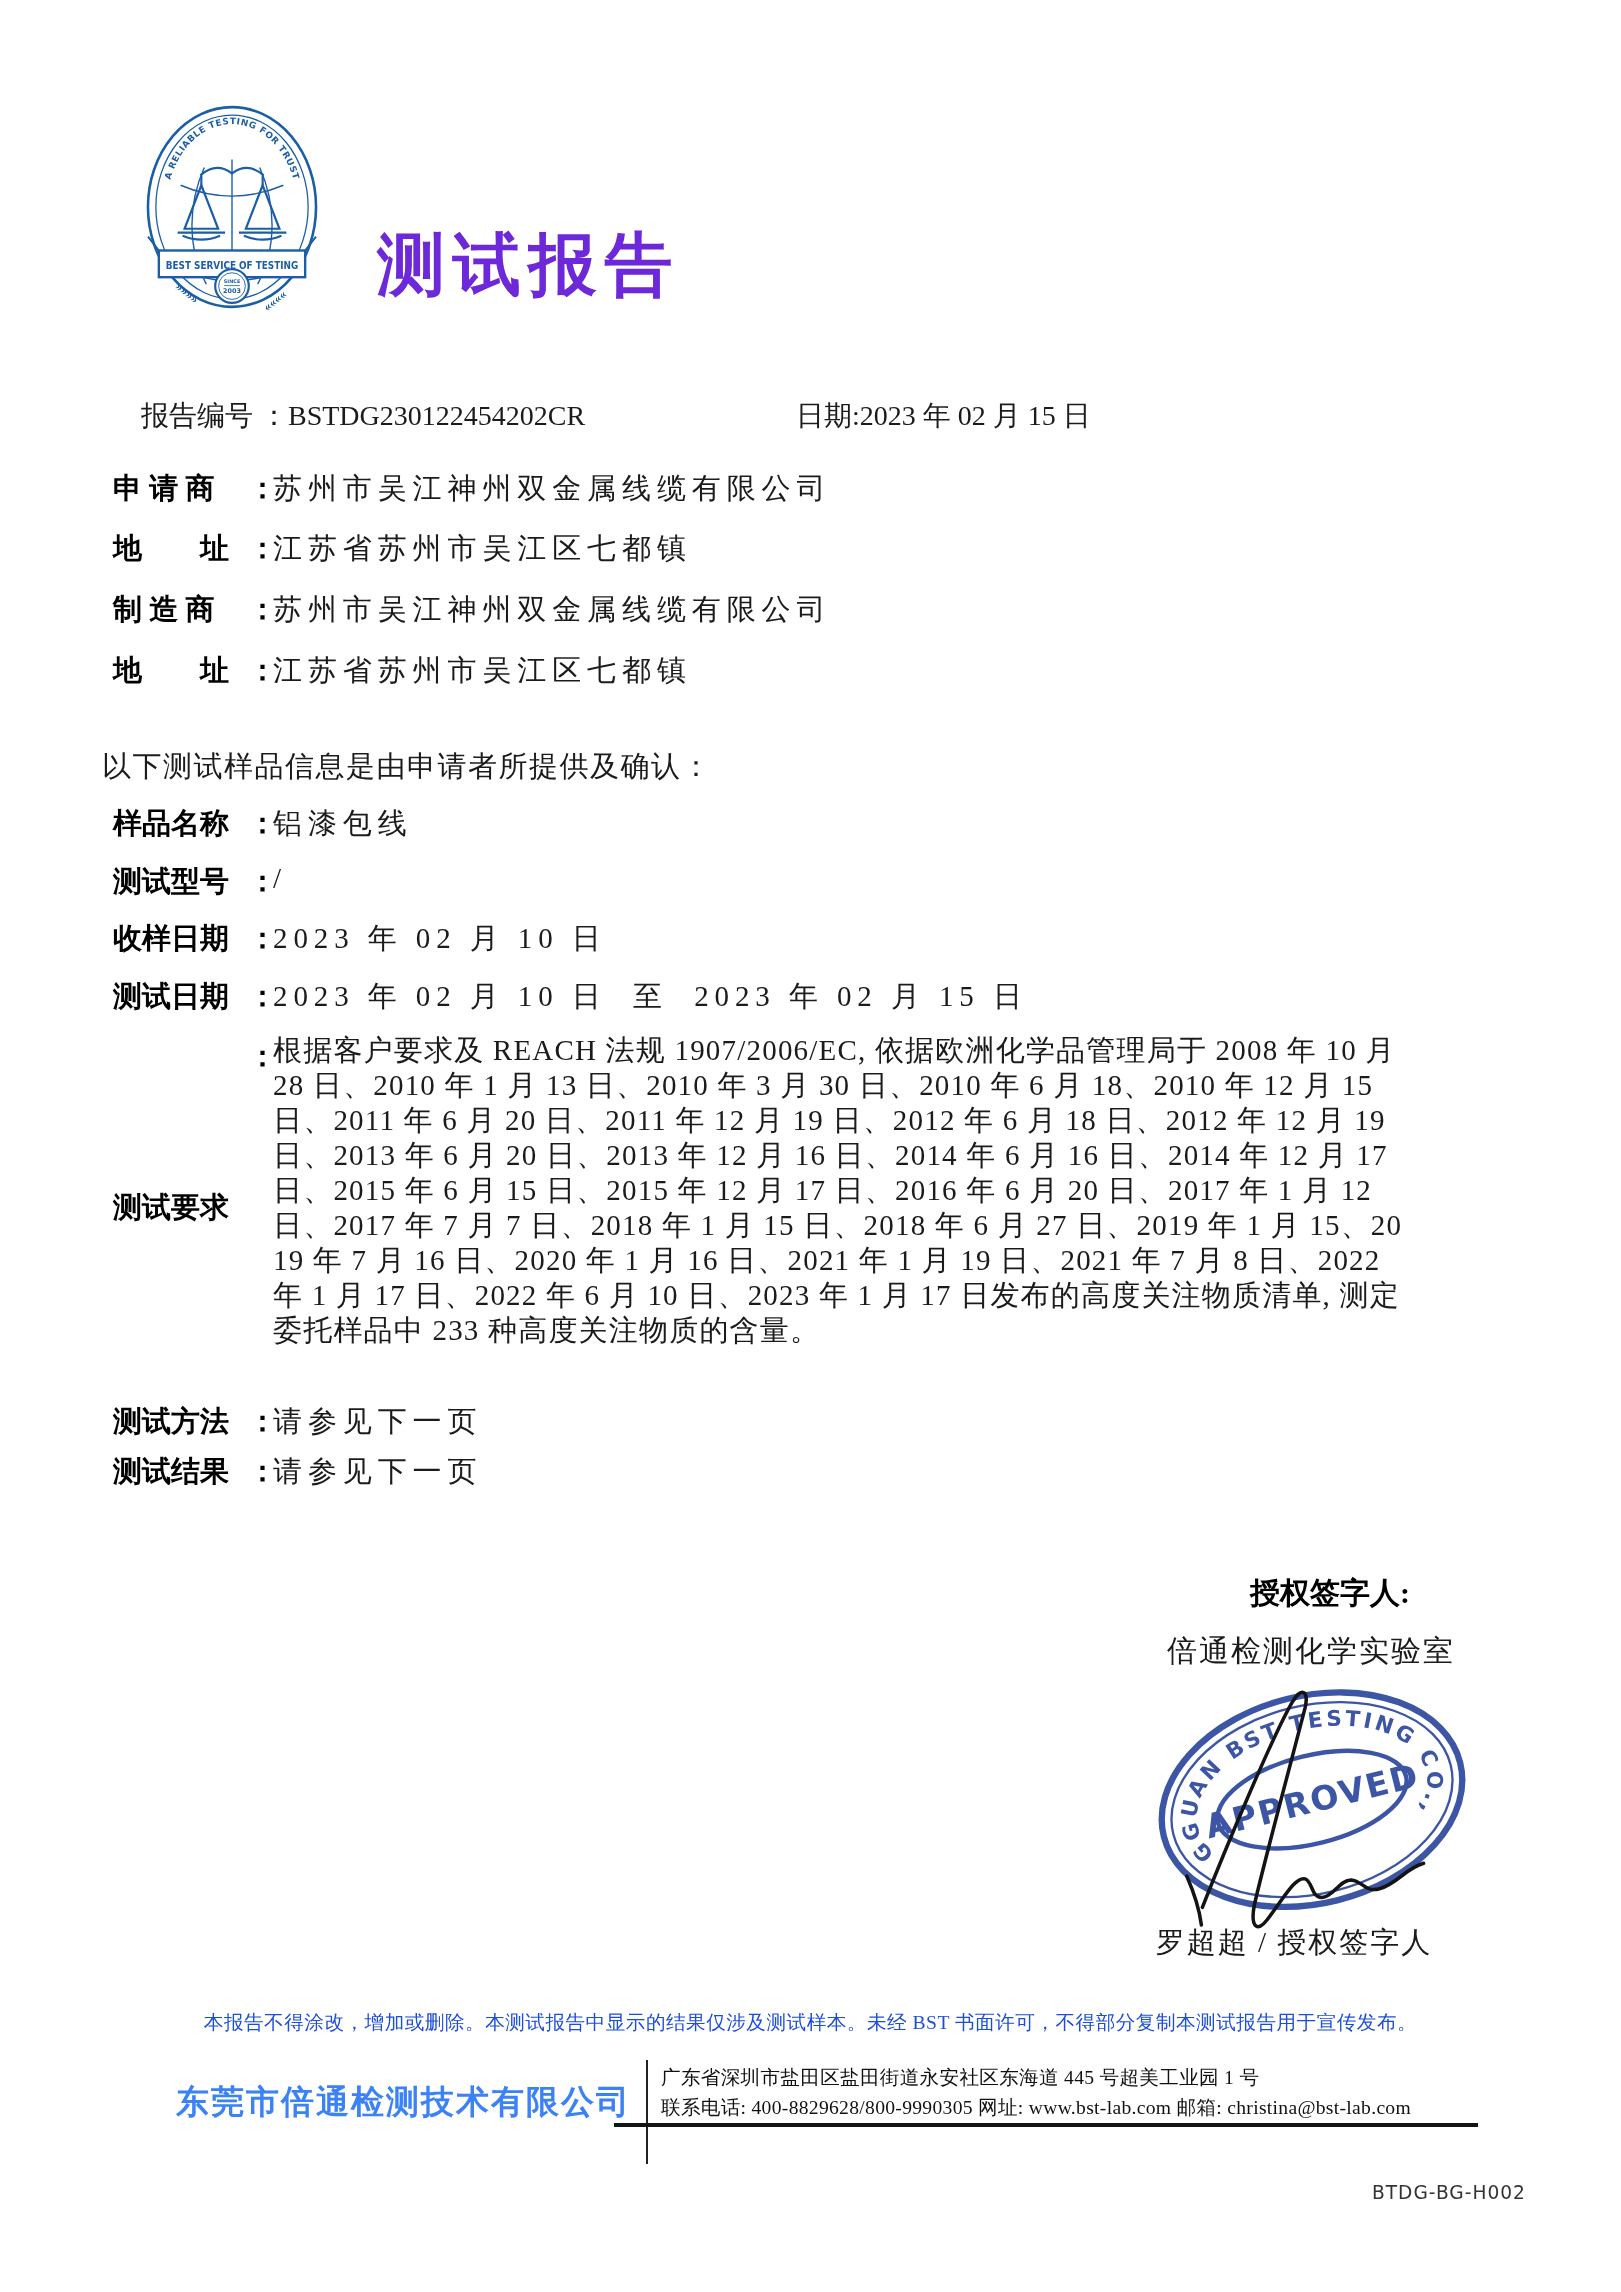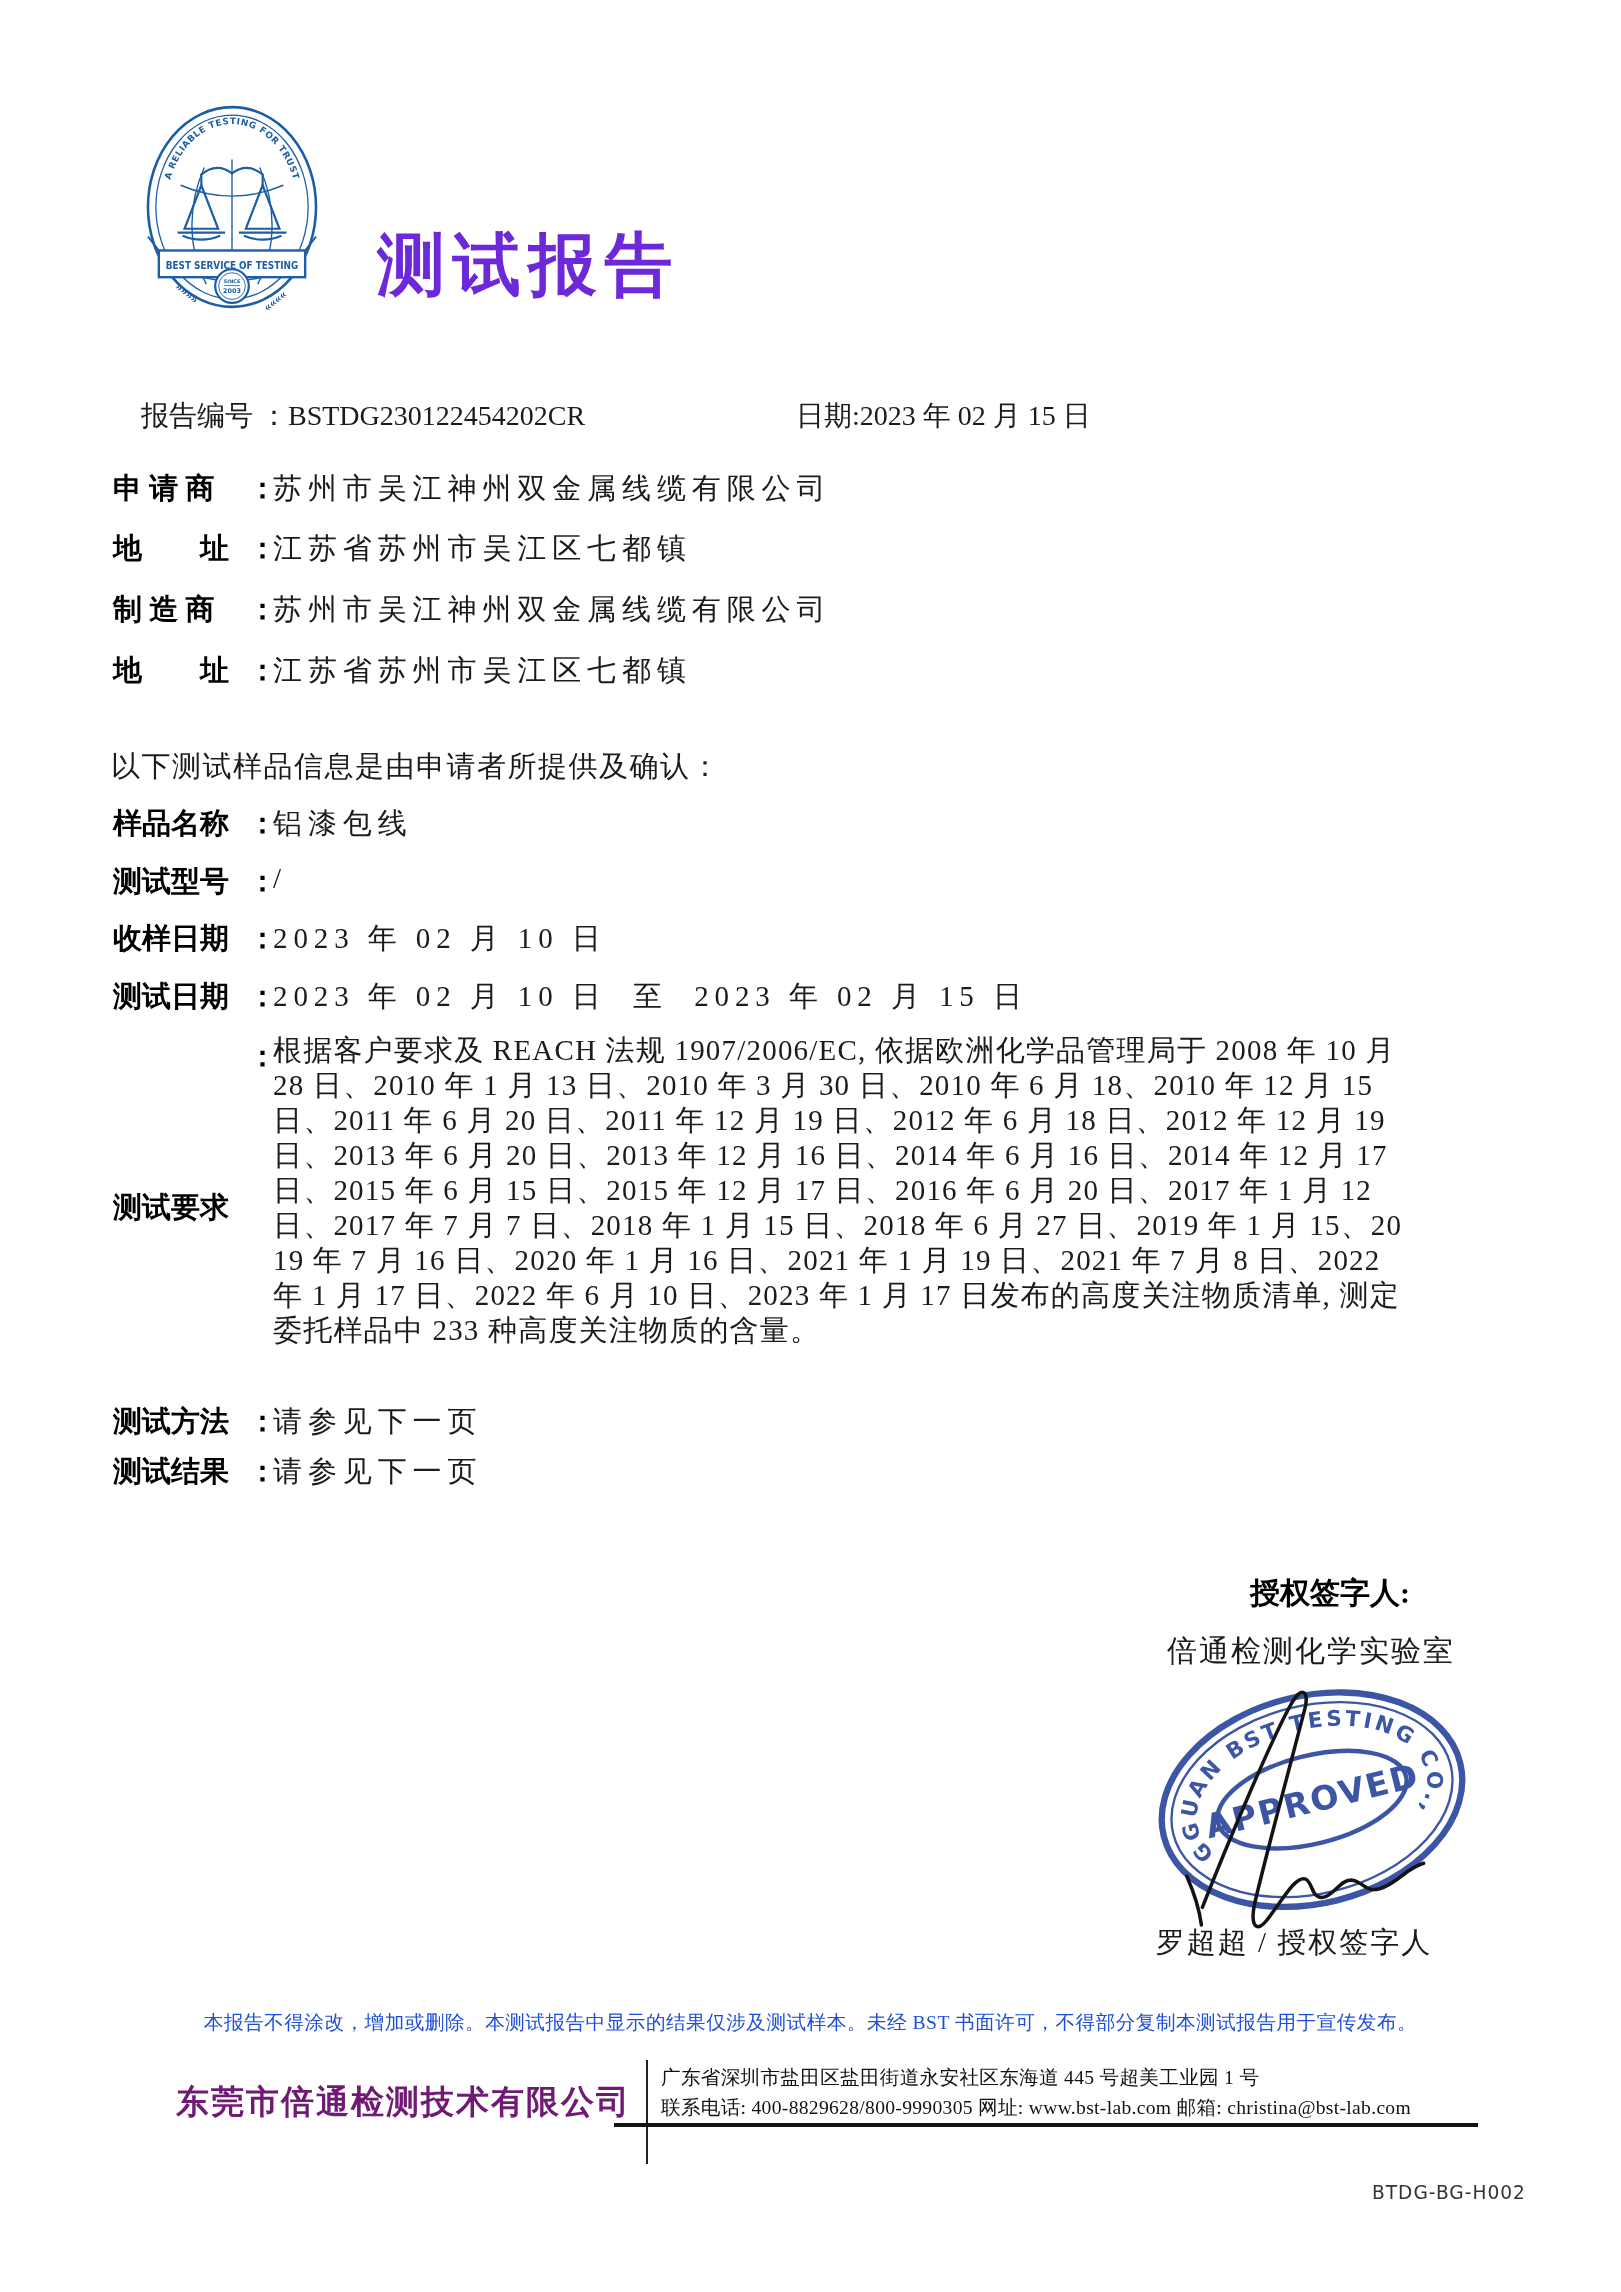--- a/index.html
+++ b/index.html
@@ -17,21 +17,21 @@
   .val{position:absolute;left:273px;font-size:29px;letter-spacing:5.9px;white-space:pre;}
   .intro{font-size:29px;letter-spacing:1.5px;}
   .para{
     font-size:29px;line-height:35px;letter-spacing:1.2px;
     width:1133px;word-break:break-all;text-align:left;
   }
   .sig-head{font-size:30px;font-weight:bold;text-align:center;color:#000;}
   .sig-lab{font-size:30px;text-align:center;letter-spacing:2px;}
   .signer{font-size:29px;text-align:center;letter-spacing:2px;}
   .disclaimer{width:100%;text-align:center;font-size:19.6px;letter-spacing:0.5px;color:#1d4ed8;}
-  .company{font-size:33px;font-weight:bold;letter-spacing:2px;color:#701a75;}
+  .company{font-size:33px;font-weight:bold;letter-spacing:2px;color:#3b82f6;}
   .addr{font-size:19.6px;color:#111;letter-spacing:0.3px;white-space:pre;}
   .vline{width:2px;background:#222;}
   .hline{height:3.9px;background:#141414;}
   .doccode{font-family:"DejaVu Sans","Liberation Sans",sans-serif;font-size:18.6px;letter-spacing:1px;color:#333;}
 </style>
 </head>
 <body>
 
 <div class="page">
 
@@ -108,21 +108,21 @@
     <span class="lbl">制 造 商</span>
     <span class="colon">：</span>
     <span class="val">苏州市吴江神州双金属线缆有限公司</span>
   </div>
   <div class="row" style="top:651px">
     <span class="lbl">地　　址</span>
     <span class="colon">：</span>
     <span class="val">江苏省苏州市吴江区七都镇</span>
   </div>
 
-  <div class="abs intro" style="left:111px;top:747px;">以下测试样品信息是由申请者所提供及确认：</div>
+  <div class="abs intro" style="left:102px;top:747px;">以下测试样品信息是由申请者所提供及确认：</div>
 
   <div class="row" style="top:804px">
     <span class="lbl">样品名称</span>
     <span class="colon">：</span>
     <span class="val">铝漆包线</span>
   </div>
   <div class="row" style="top:862px">
     <span class="lbl">测试型号</span>
     <span class="colon">：</span>
     <span class="val">/</span>

